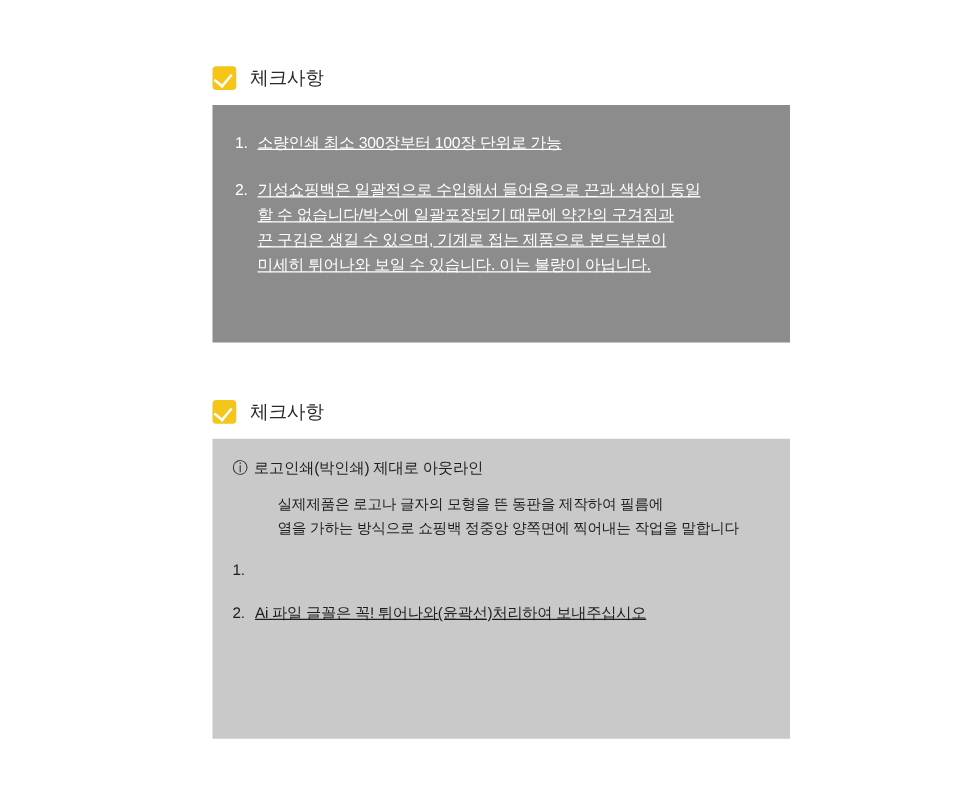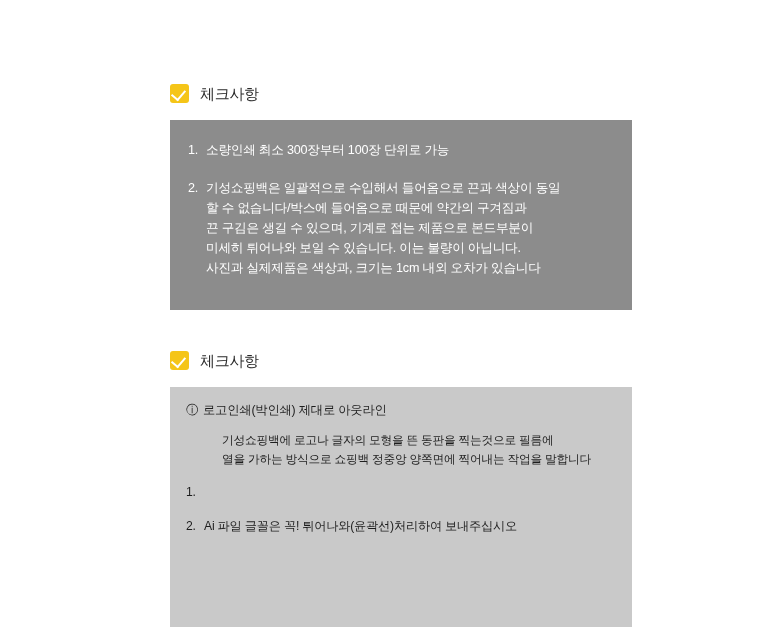--- a/index.html
+++ b/index.html
@@ -21,24 +21,23 @@
   .section {
     position: absolute;
     left: 0;
     width: 769px;
   }
   .section-1 { top: 48px; }
   .section-2 { top: 315px; }
 
   .heading-row {
     display: flex;
-    align-items: flex-start;
+    align-items: flex-end;
     margin-left: 170px;
     height: 24px;
-    margin-top: 36px;
   }
   .check-icon {
     width: 19px;
     height: 19px;
     background: #f5c518;
     border-radius: 3px;
     position: relative;
     flex: 0 0 auto;
   }
   .check-icon::after {
@@ -84,20 +83,21 @@
     line-height: 20px;
     letter-spacing: -0.2px;
   }
   .num-item .num {
     width: 18px;
     flex: 0 0 auto;
     text-align: left;
   }
   .num-item .body {
     flex: 1 1 auto;
+    text-decoration: underline;
   }
   .num-item .body div {
     white-space: nowrap;
   }
 
   .box-1 .item-1 { margin-bottom: 18px; }
 
   .circ-row {
     display: flex;
     align-items: flex-start;
@@ -136,41 +136,40 @@
       <div class="num-item item-1">
         <span class="num">1.</span>
         <span class="body">
           <div>소량인쇄 최소 300장부터 100장 단위로 가능</div>
         </span>
       </div>
       <div class="num-item item-2">
         <span class="num">2.</span>
         <span class="body">
           <div>기성쇼핑백은 일괄적으로 수입해서 들어옴으로 끈과 색상이 동일</div>
-          <div>할 수 없습니다/박스에 들어옴으로 때문에 약간의 구겨짐과</div>
+          <div>할 수 없습니다/박스에 일괄포장되기 때문에 약간의 구겨짐과</div>
           <div>끈 구김은 생길 수 있으며, 기계로 접는 제품으로 본드부분이</div>
           <div>미세히 튀어나와 보일 수 있습니다. 이는 불량이 아닙니다.</div>
-          <div>사진과 실제제품은 색상과, 크기는 1cm 내외 오차가 있습니다</div>
         </span>
       </div>
     </div>
   </div>
 
   <div class="section section-2">
     <div class="heading-row">
       <span class="check-icon"></span>
       <span class="heading-text">체크사항</span>
     </div>
     <div class="gray-box box-2">
       <div class="circ-row">
         <span class="circ">ⓘ</span>
         <span>로고인쇄(박인쇄) 제대로 아웃라인</span>
       </div>
       <div class="indent-block">
-        <div>기성쇼핑백에 로고나 글자의 모형을 뜬 동판을 찍는것으로 필름에</div>
+        <div>실제제품은 로고나 글자의 모형을 뜬 동판을 제작하여 필름에</div>
         <div>열을 가하는 방식으로 쇼핑백 정중앙 양쪽면에 찍어내는 작업을 말합니다</div>
       </div>
       <div class="num-item">
         <span class="num">1.</span>
         <span class="body">
         </span>
       </div>
       <div class="num-item last">
         <span class="num">2.</span>
         <span class="body">

